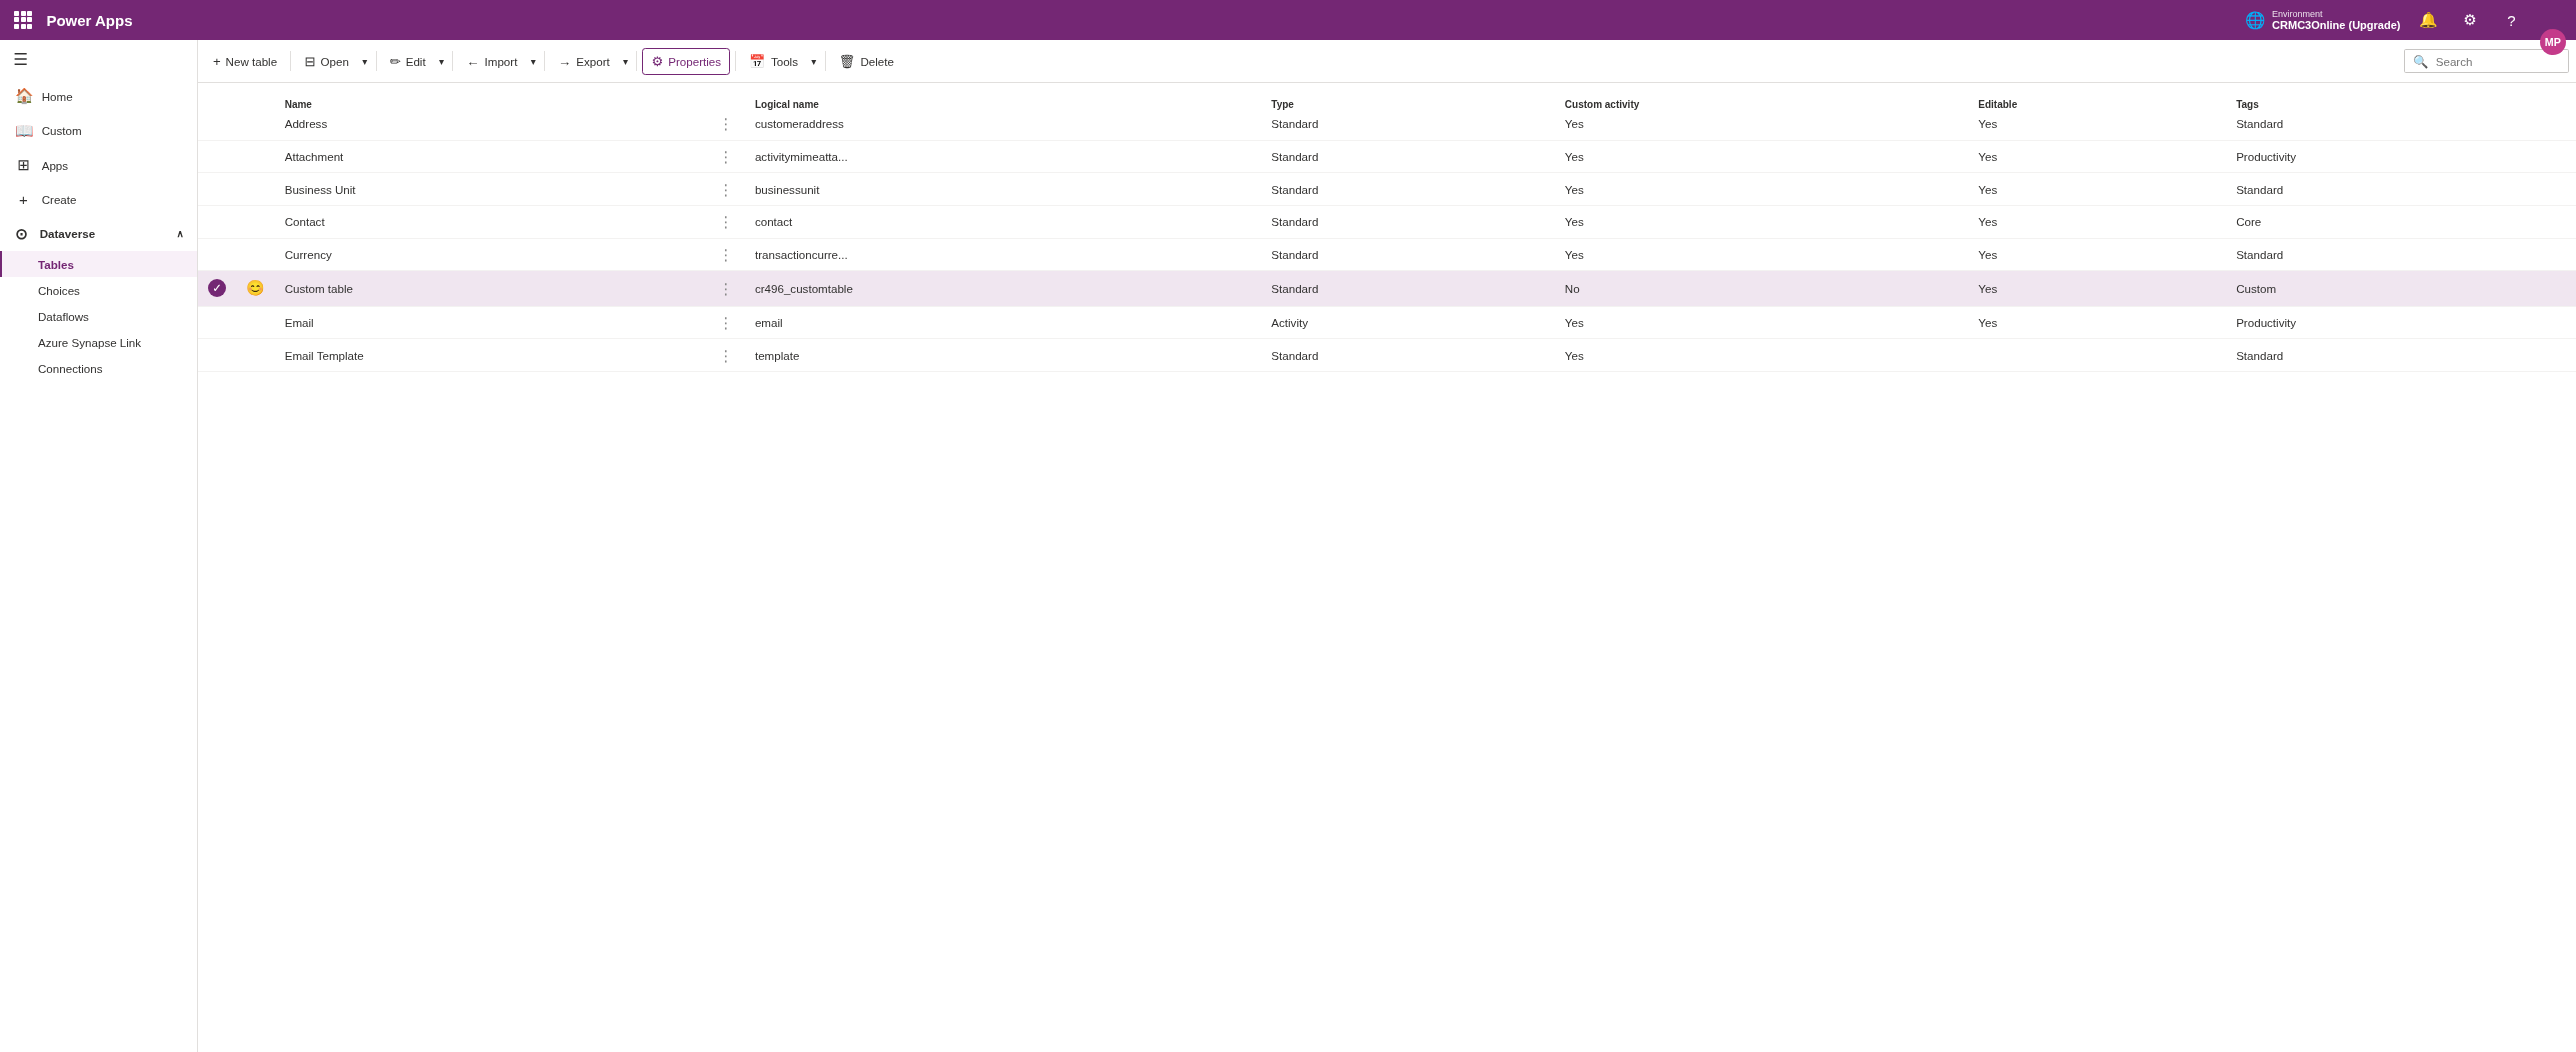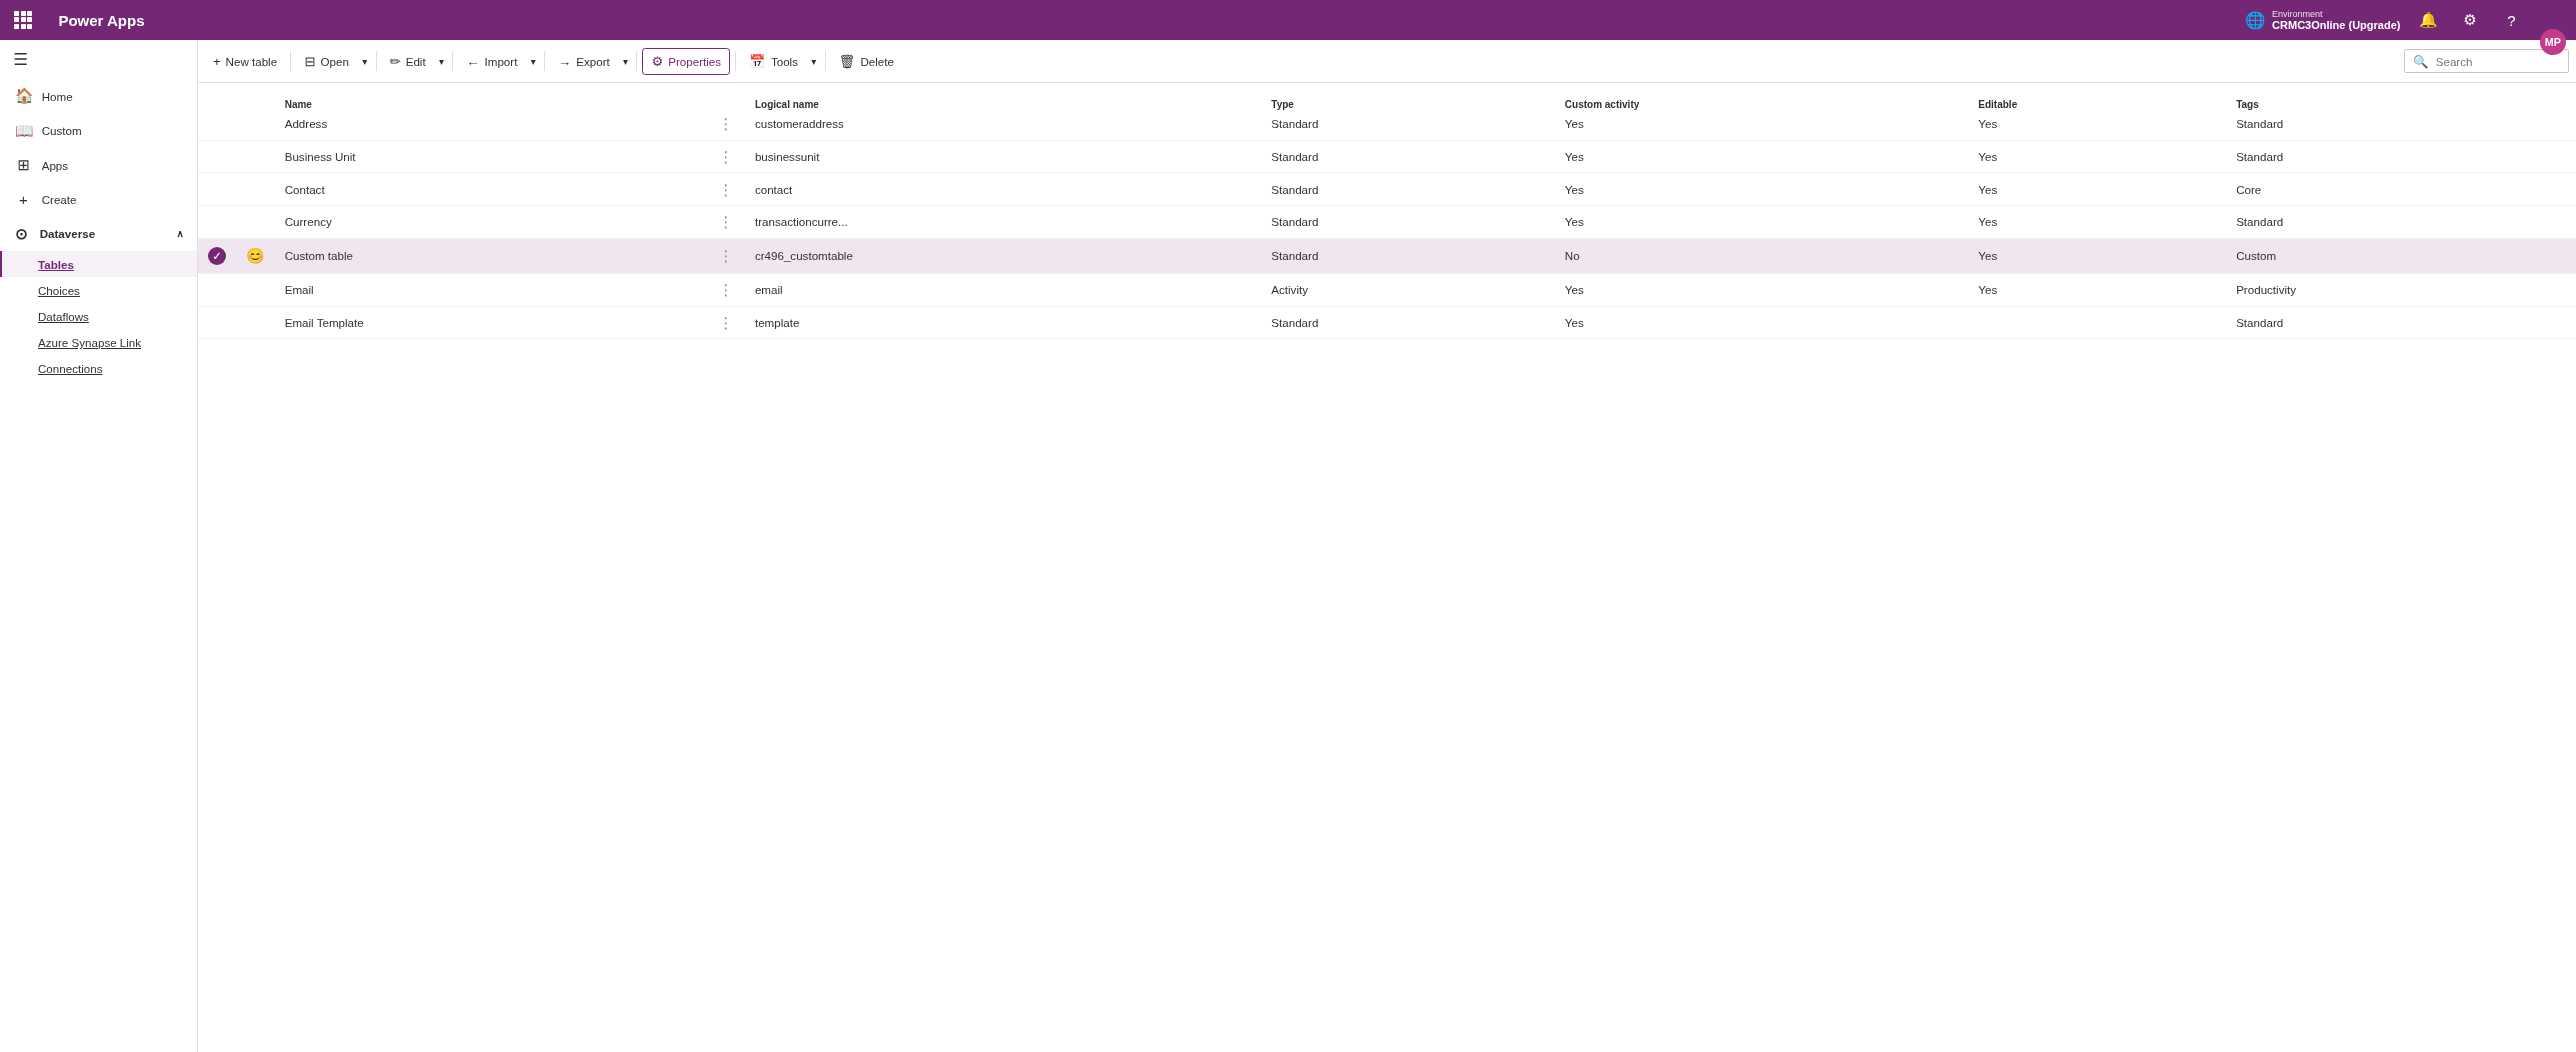--- a/index.html
+++ b/index.html
@@ -6,21 +6,21 @@
     body { font-family: 'Segoe UI', Tahoma, Geneva, Verdana, sans-serif; font-size: 11.6px; background: #f3f2f1; overflow: hidden; }
 
     
     .topbar {
       background: #742774;
       height: 40px;
       display: flex;
       align-items: center;
       padding: 0 10px;
       color: white;
-      gap: 17px;
+      gap: 5px;
       position: fixed;
       top: 0; left: 0; right: 0;
       z-index: 100;
     }
     .topbar-grid-icon {
       display: grid;
       grid-template-columns: repeat(3,5px);
       grid-template-rows: repeat(3,5px);
       gap: 1.7px;
       cursor: pointer;
@@ -75,21 +75,20 @@
       border-left: 2.5px solid transparent;
     }
     .sidebar-item-icon { font-size: 15px; width: 16.5px; text-align: center; }
 
     .sidebar-sub-item {
       display: flex; align-items: center;
       padding: 6.6px 13.2px 6.6px 36px;
       cursor: pointer; color: #323130;
       font-size: 11.6px;
       border-left: 2.5px solid transparent;
-      text-decoration: underline;
     }
     .sidebar-sub-item.active { border-left-color: #742774; color: #742774; font-weight: 700; background: #f8f0f8; }
 
     .dataverse-header {
       display: flex; align-items: center;
       padding: 8.3px 13.2px;
       cursor: pointer; color: #323130;
       gap: 10px; font-size: 11.6px;
       font-weight: 600;
     }
@@ -353,20 +352,31 @@
               <td><span class="row-dots">⋮</span></td>
               <td>customeraddress</td>
               <td>Standard</td>
               <td>Yes</td>
               <td>Yes</td>
               <td>Standard</td>
             </tr>
             <tr>
               <td></td>
               <td></td>
+              <td>Attachment</td>
+              <td><span class="row-dots">⋮</span></td>
+              <td>activitymimeatta...</td>
+              <td>Standard</td>
+              <td>Yes</td>
+              <td>Yes</td>
+              <td>Productivity</td>
+            </tr>
+            <tr>
+              <td></td>
+              <td></td>
               <td>Business Unit</td>
               <td><span class="row-dots">⋮</span></td>
               <td>businessunit</td>
               <td>Standard</td>
               <td>Yes</td>
               <td>Yes</td>
               <td>Standard</td>
             </tr>
             <tr>
               <td></td>

